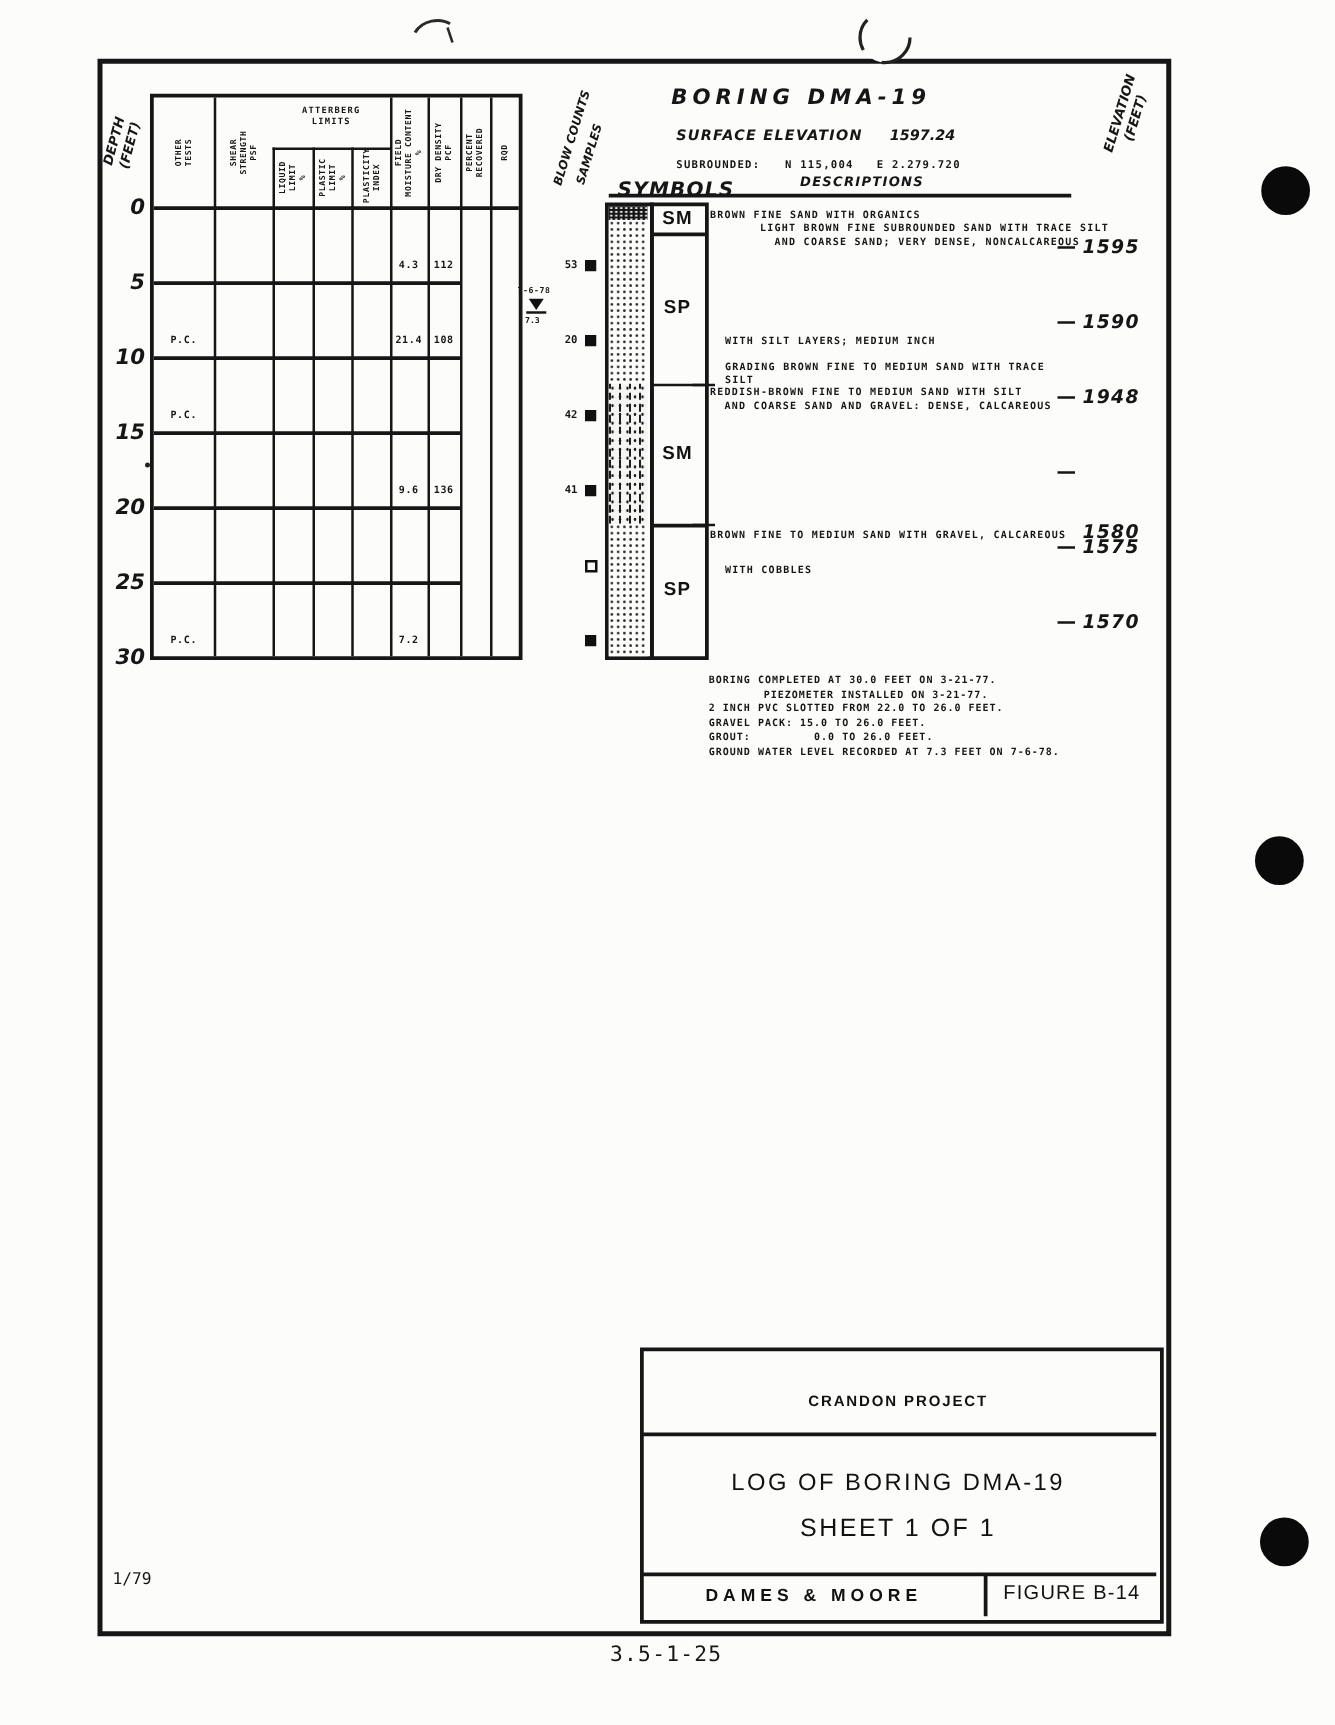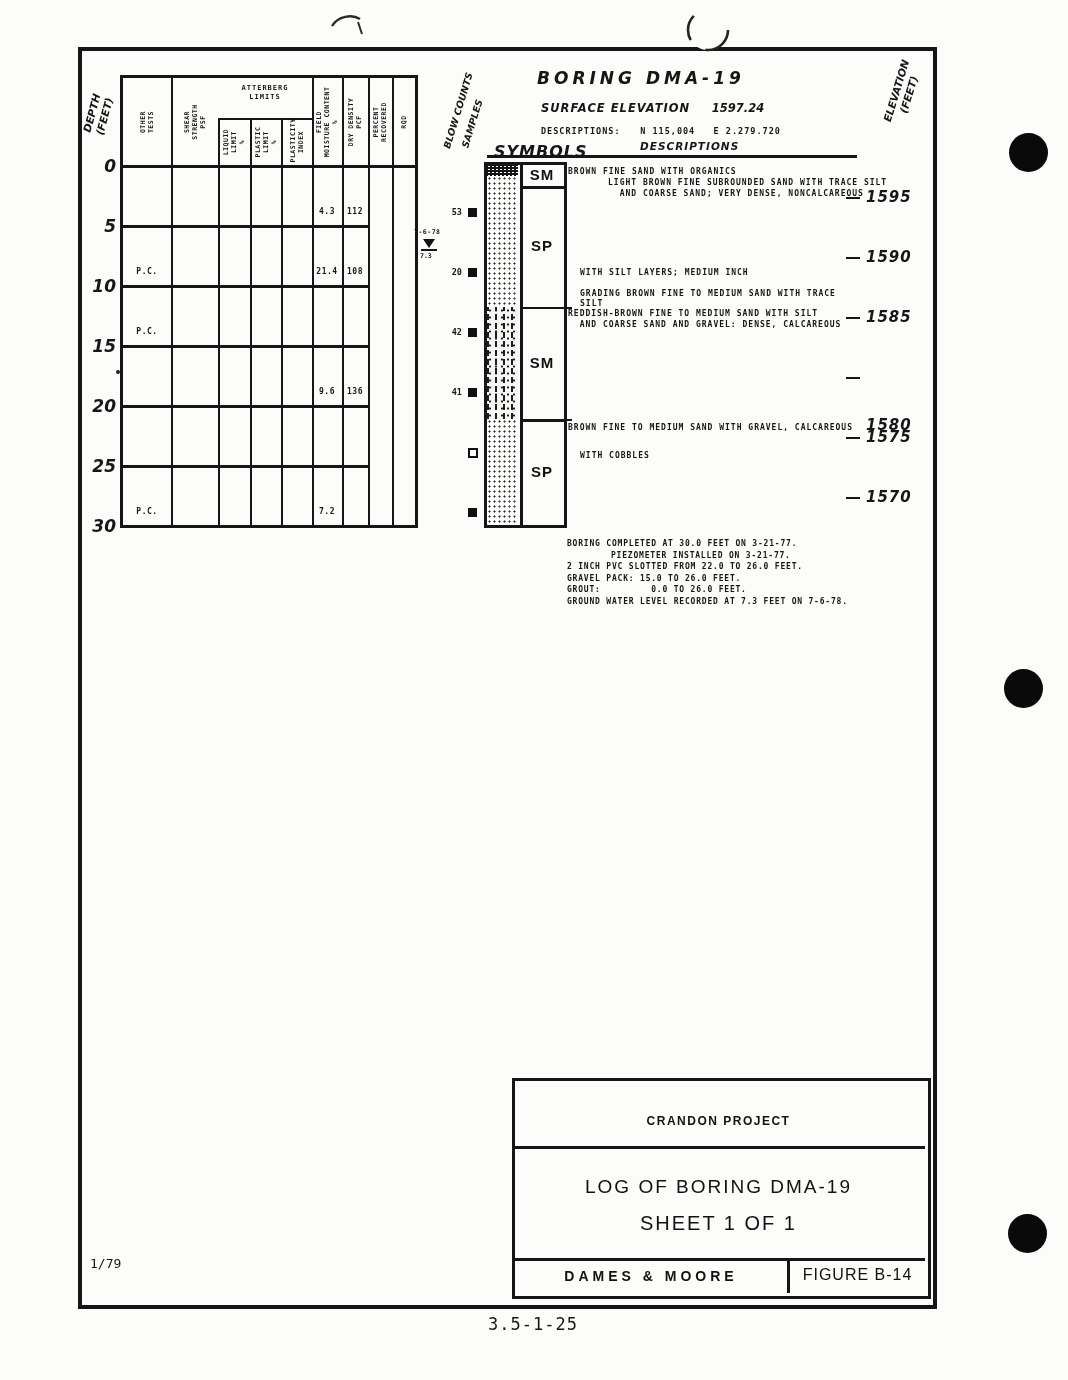--- a/index.html
+++ b/index.html
@@ -46,21 +46,21 @@
   <div class="punch" style="left:1009px;top:133px;width:39px;height:39px;"></div>
   <div class="punch" style="left:1004px;top:669px;width:39px;height:39px;"></div>
   <div class="punch" style="left:1008px;top:1214px;width:39px;height:39px;"></div>
 
   <div class="abs hand" style="left:537px;top:68px;font-size:17px;letter-spacing:4px;">BORING  DMA-19</div>
   <div class="abs" style="left:541px;top:97px;">
     <span class="hand" style="font-size:11.5px;letter-spacing:1px;">SURFACE ELEVATION</span>
     <span class="hand" style="font-size:11.5px;margin-left:12px;">1597.24</span>
   </div>
   <div class="abs" style="left:541px;top:119px;">
-    <span class="tw" style="font-size:8.5px;letter-spacing:1px;">DESCRIPTIONS:</span>
+    <span class="tw" style="font-size:8.5px;letter-spacing:1px;">SUBROUNDED:</span>
     <span class="tw pre" style="font-size:8.5px;letter-spacing:1px;margin-left:10px;">N 115,004   E 2.279.720</span>
   </div>
 
   <div class="abs hand pre ctr" style="left:58px;top:102px;width:80px;font-size:10.5px;line-height:1.2;transform:rotate(-75deg);">DEPTH
 (FEET)</div>
   <div class="abs hand ctr" style="left:408px;top:105px;width:100px;font-size:9.5px;transform:rotate(-73deg);">BLOW COUNTS</div>
   <div class="abs hand ctr" style="left:437px;top:118px;width:70px;font-size:9.5px;transform:rotate(-73deg);">SAMPLES</div>
   <div class="abs hand pre ctr" style="left:855px;top:80px;width:95px;font-size:10.5px;line-height:1.2;transform:rotate(-73deg);">ELEVATION
 (FEET)</div>
 
@@ -205,20 +205,20 @@
 SILT</div>
     <div class="abs tw pre" style="left: 568px; top: 309px; font-size: 8px; line-height: 10.5px; letter-spacing: 1px;">REDDISH-BROWN FINE TO MEDIUM SAND WITH SILT
   AND COARSE SAND AND GRAVEL: DENSE, CALCAREOUS</div>
     <div class="abs tw pre" style="left: 568px; top: 423px; font-size: 8px; line-height: 10.5px; letter-spacing: 1px;">BROWN FINE TO MEDIUM SAND WITH GRAVEL, CALCAREOUS</div>
     <div class="abs tw pre" style="left: 580px; top: 450.6px; font-size: 8px; line-height: 10.5px; letter-spacing: 1px;">WITH COBBLES</div>
     <div class="hline" style="left: 846px; top: 196.88px; width: 14px; height: 2.5px;"></div>
     <div class="abs hand" style="left: 866px; top: 187.88px; font-size: 15px; letter-spacing: 1px;">1595</div>
     <div class="hline" style="left: 846px; top: 256.88px; width: 14px; height: 2.5px;"></div>
     <div class="abs hand" style="left: 866px; top: 247.88px; font-size: 15px; letter-spacing: 1px;">1590</div>
     <div class="hline" style="left: 846px; top: 316.88px; width: 14px; height: 2.5px;"></div>
-    <div class="abs hand" style="left: 866px; top: 307.88px; font-size: 15px; letter-spacing: 1px;">1585</div>
+    <div class="abs hand" style="left: 866px; top: 307.88px; font-size: 15px; letter-spacing: 1px;">1948</div>
     <div class="hline" style="left: 846px; top: 376.88px; width: 14px; height: 2.5px;"></div>
     <div class="abs hand" style="left: 866px; top: 367.88px; font-size: 15px; letter-spacing: 1px; margin-top: 48px;">1580</div>
     <div class="hline" style="left: 846px; top: 436.88px; width: 14px; height: 2.5px;"></div>
     <div class="abs hand" style="left: 866px; top: 427.88px; font-size: 15px; letter-spacing: 1px;">1575</div>
     <div class="hline" style="left: 846px; top: 496.88px; width: 14px; height: 2.5px;"></div>
     <div class="abs hand" style="left: 866px; top: 487.88px; font-size: 15px; letter-spacing: 1px;">1570</div>
   </div>
 
 </body></html>

